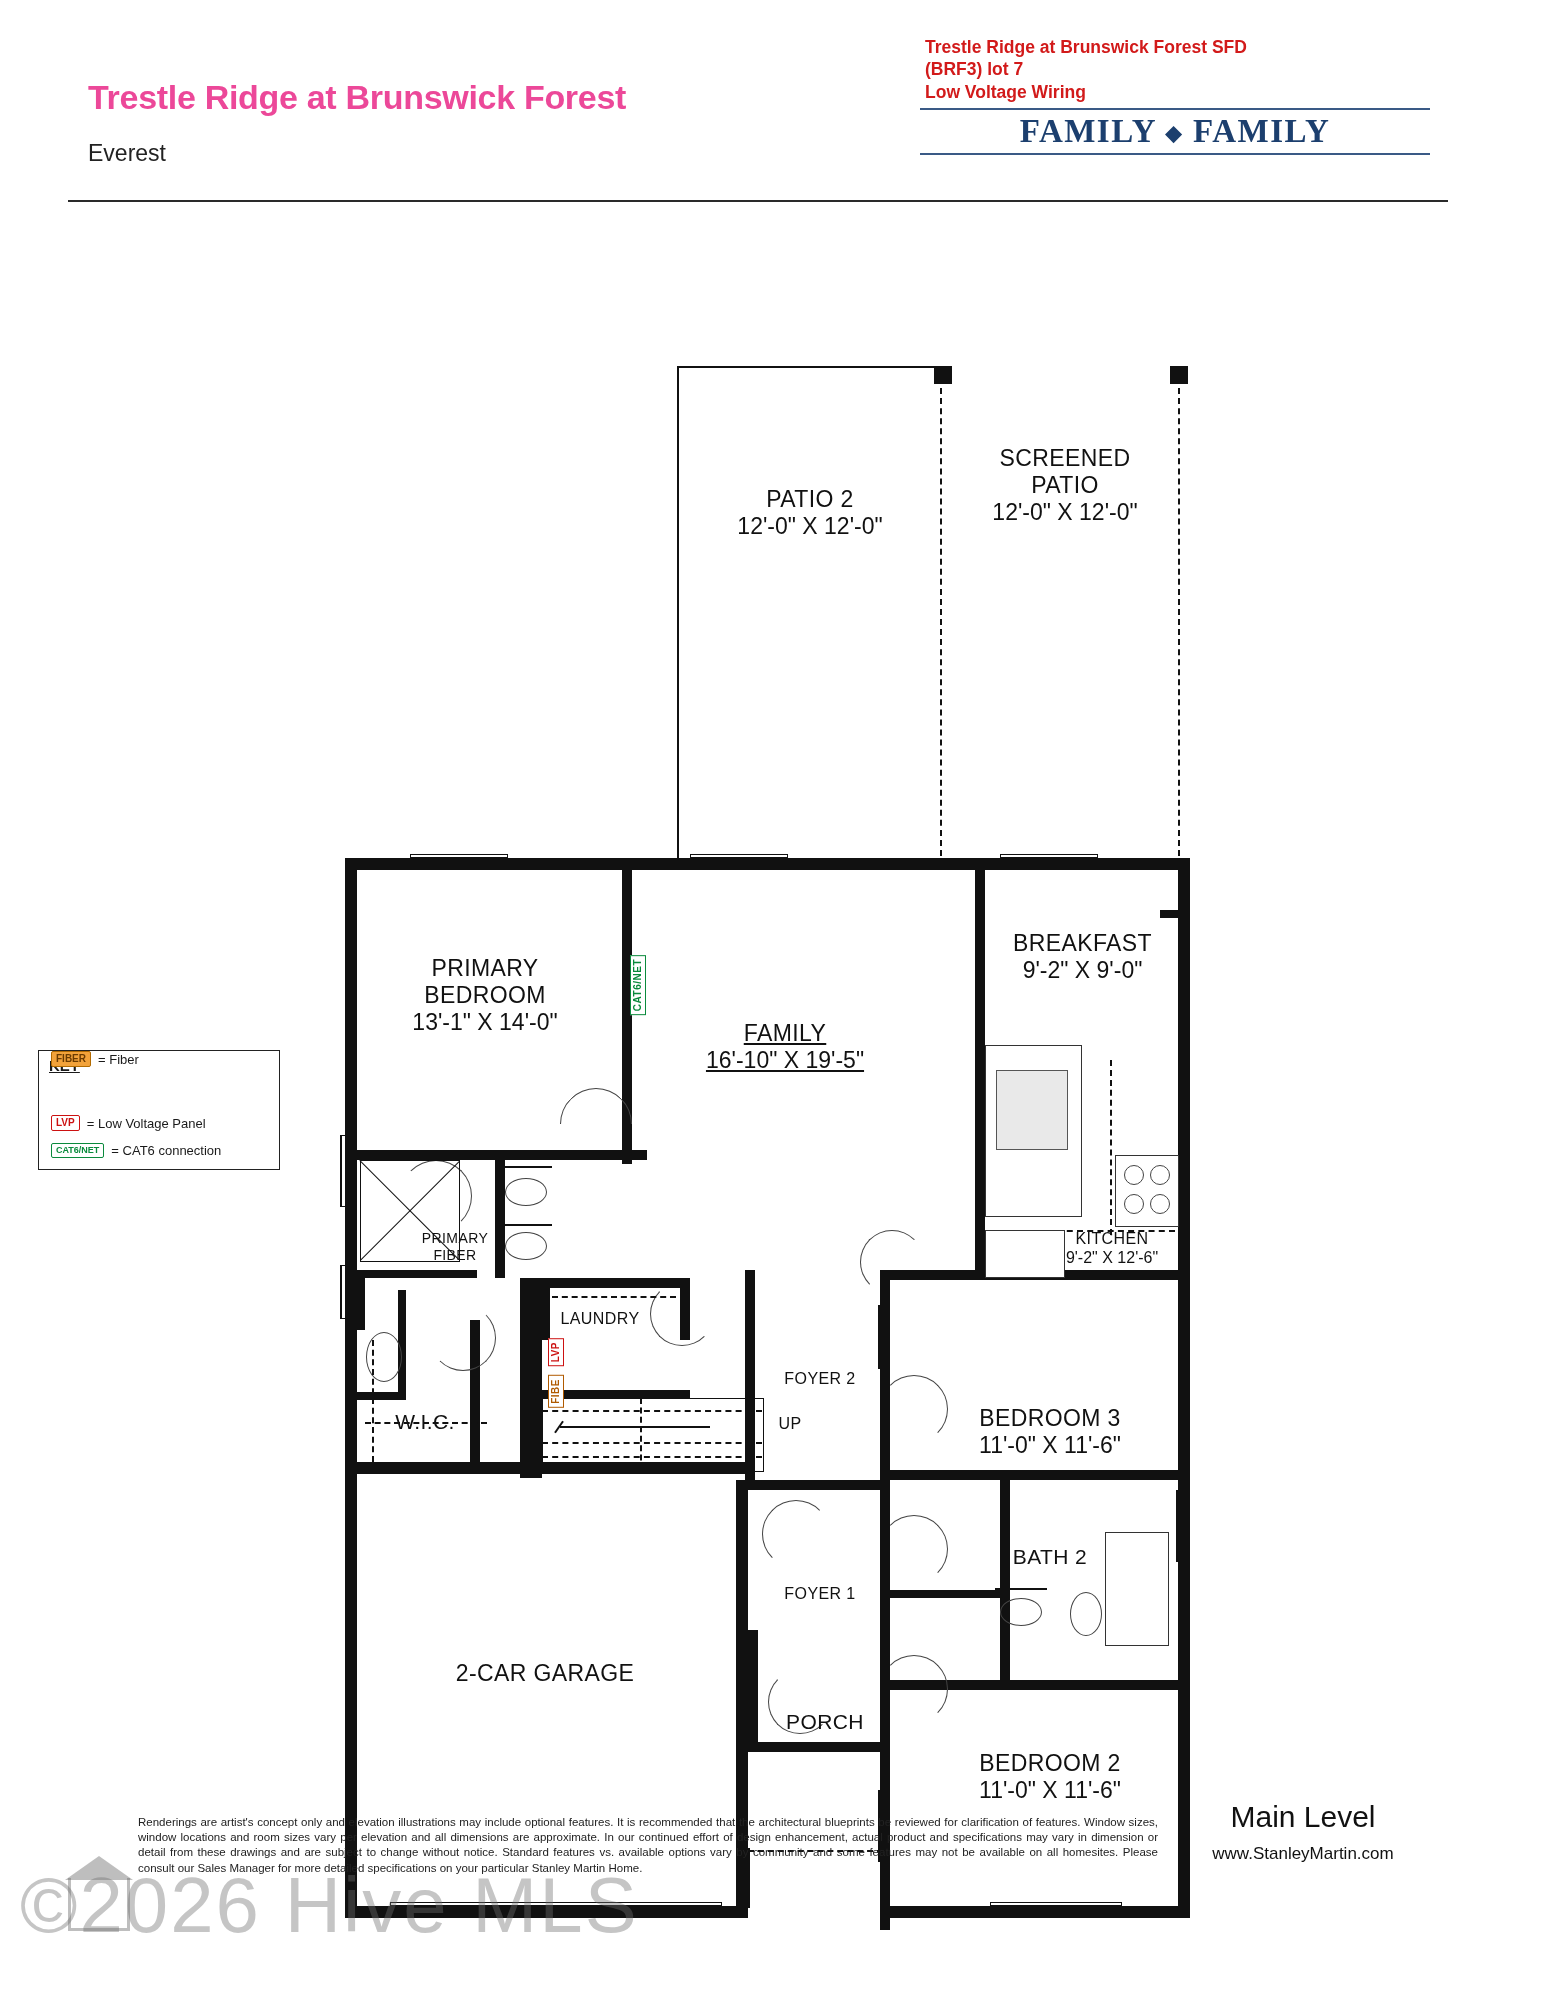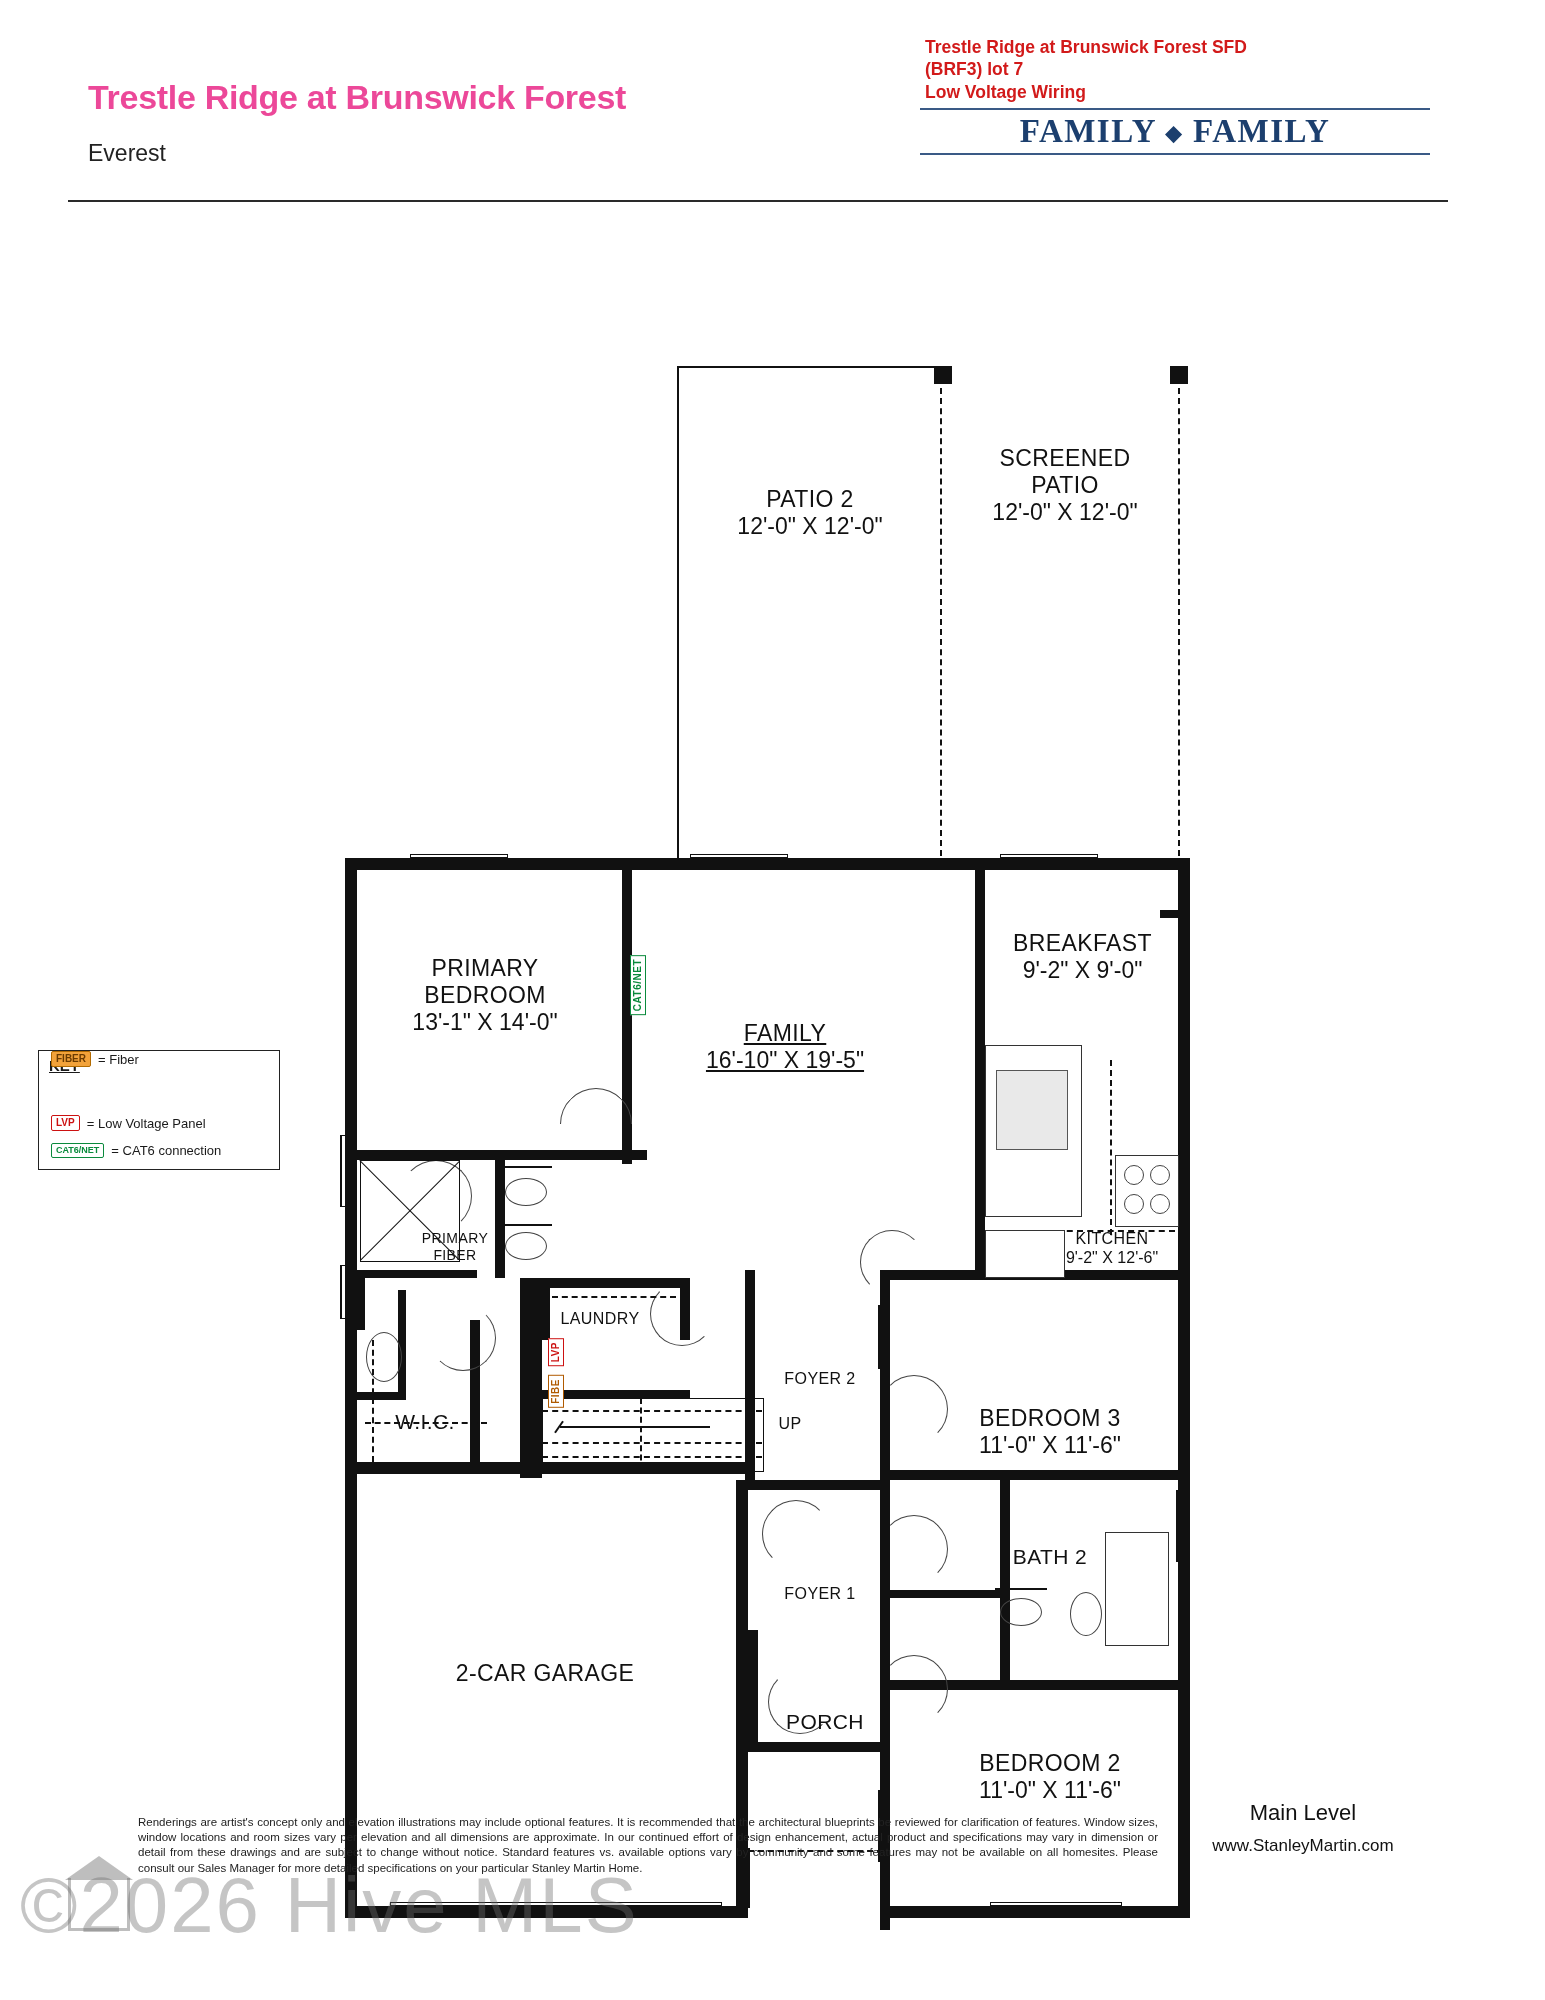--- a/index.html
+++ b/index.html
@@ -84,21 +84,21 @@
   .tag.fiber{color:#b05a00;border-color:#b05a00;}
 
   
   .disclaimer{
     position:absolute;left:138px;top:1815px;width:1020px;
     font-size:11.5px;line-height:1.32;color:#222;text-align:justify;
   }
   .foot-right{
     position:absolute;right:92px;top:1800px;text-align:center;width:300px;
   }
-  .foot-level{font-size:22px;color:#111;}
+  .foot-level{font-size:30px;color:#111;}
   .foot-url{font-size:17px;color:#111;margin-top:10px;}
   .watermark{
     position:absolute;left:20px;top:1860px;
     font-size:78px;color:rgba(110,110,110,.40);
     letter-spacing:2px;font-family:"Liberation Sans",sans-serif;
   }
   .wm-house{
     position:absolute;left:68px;top:1878px;width:56px;height:50px;
     border:3px solid rgba(110,110,110,.45);border-top:none;
   }

